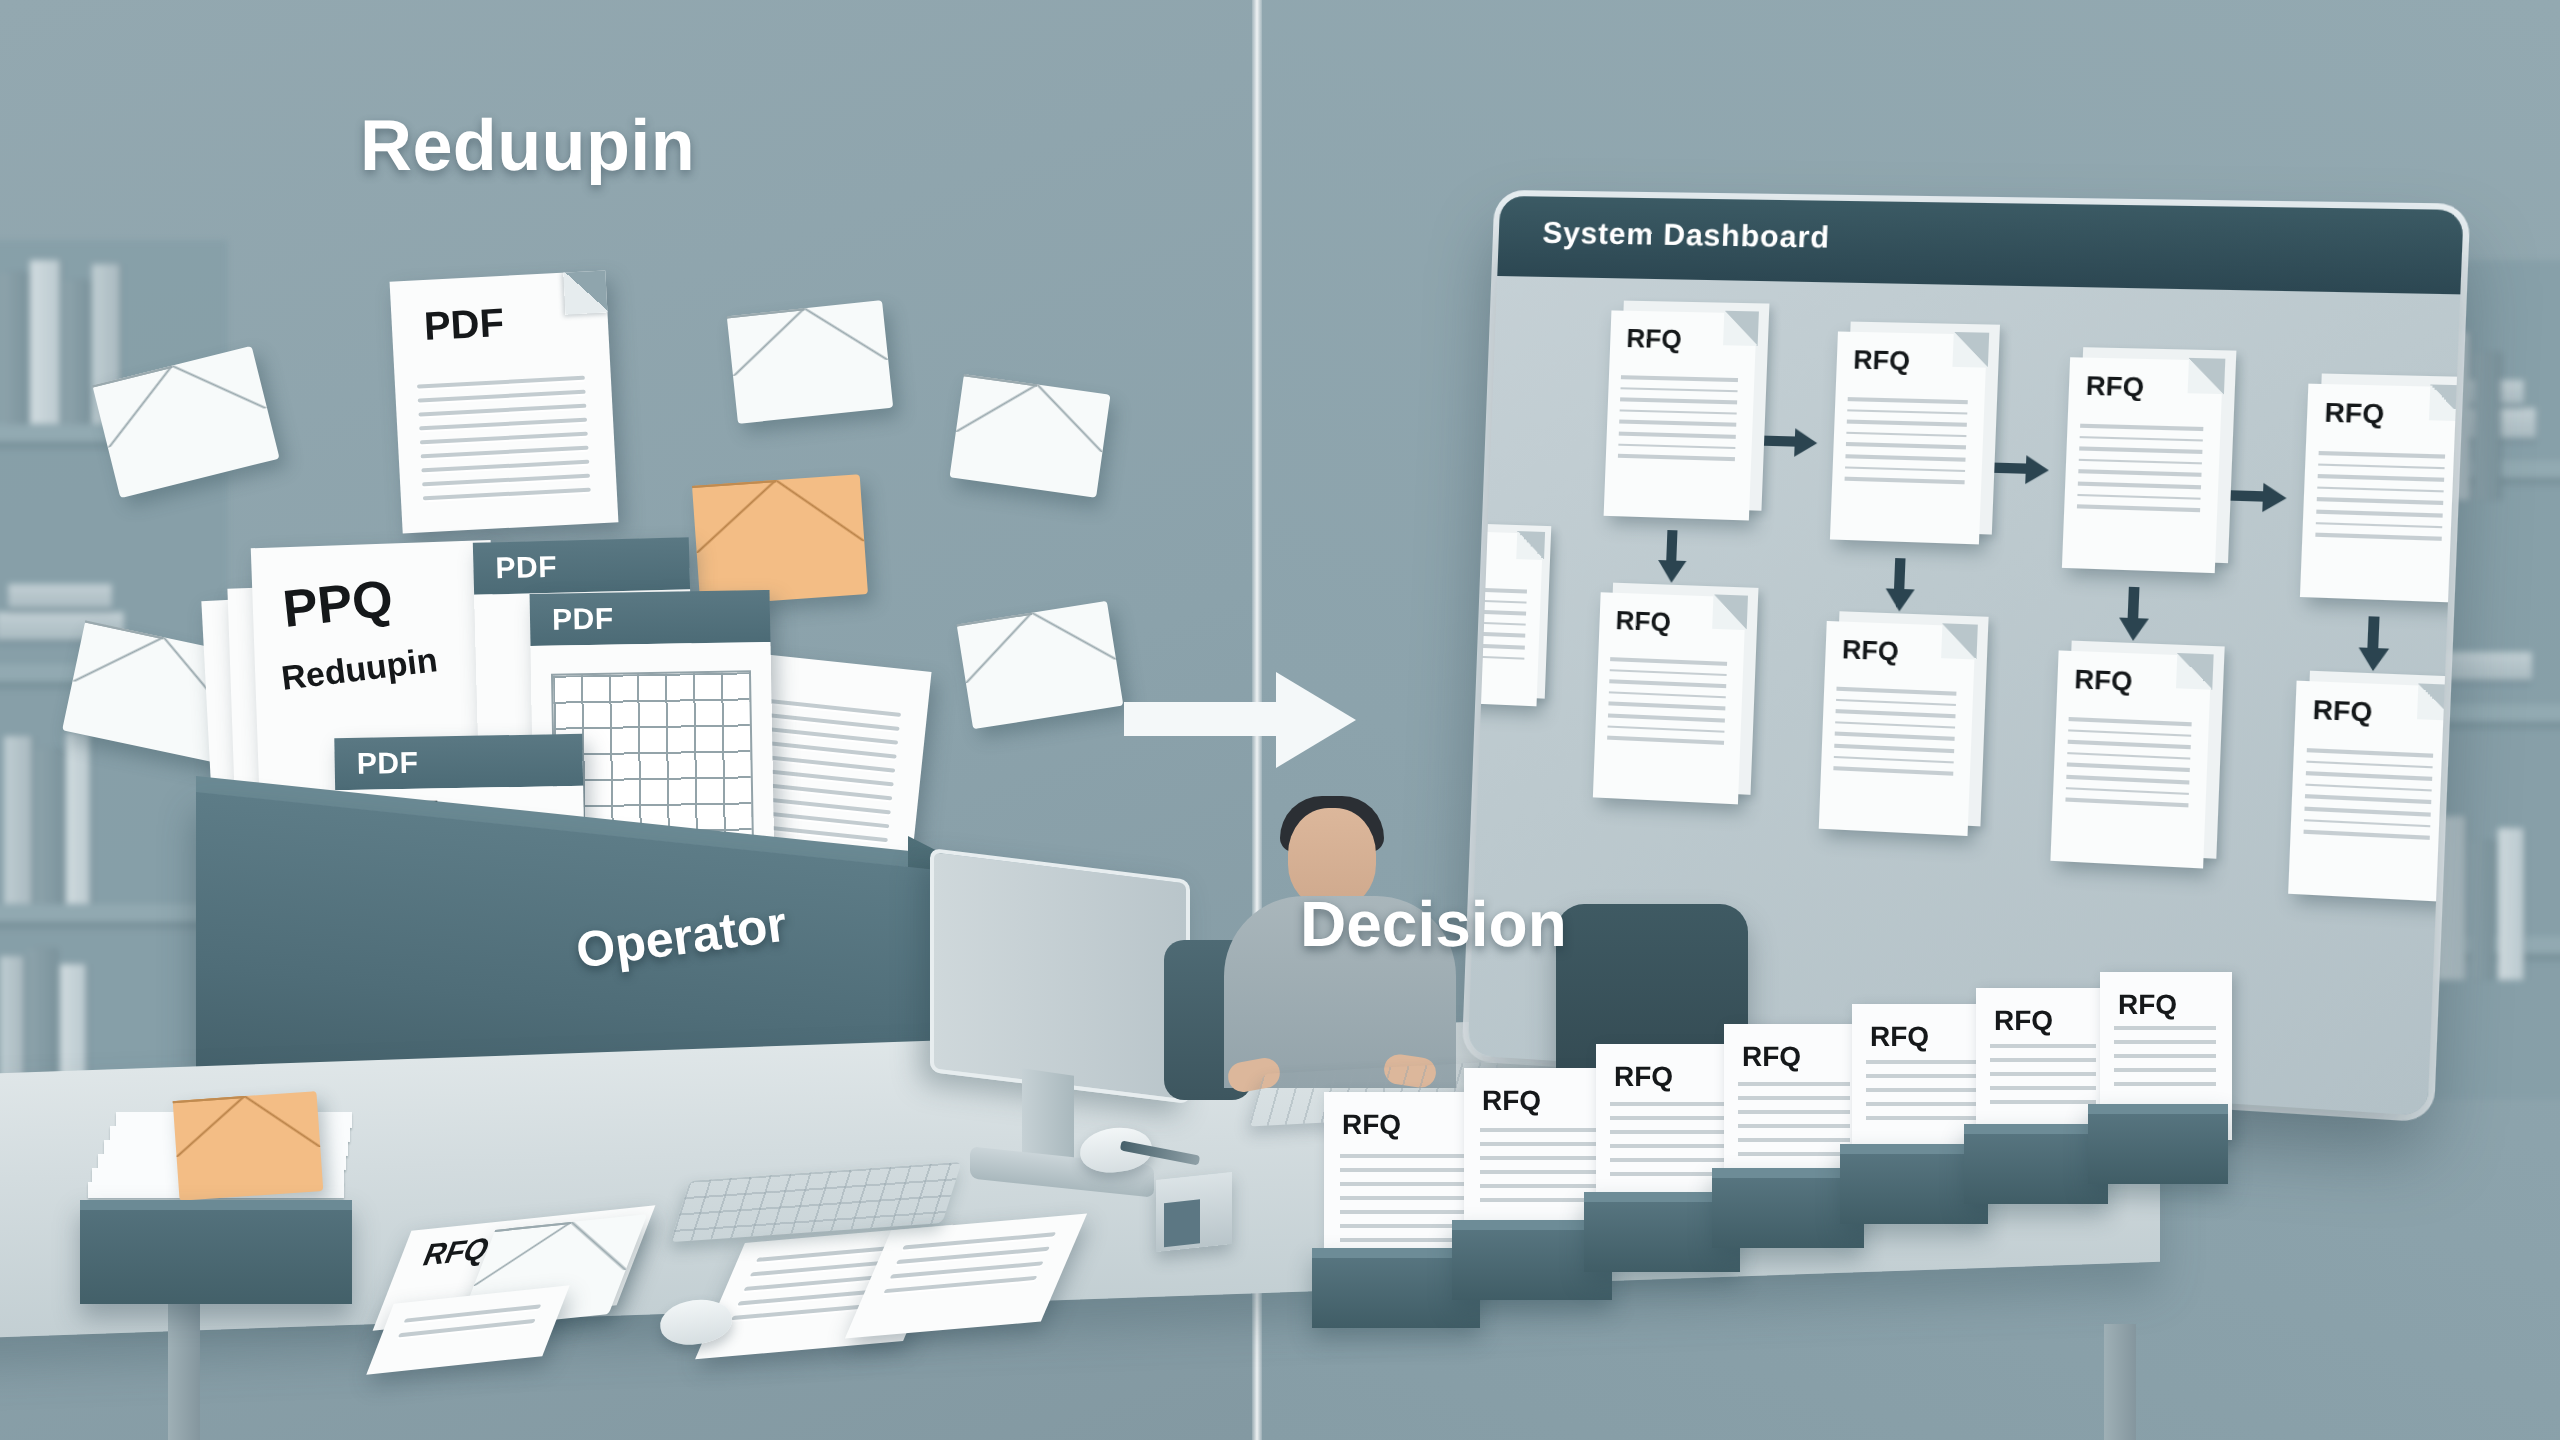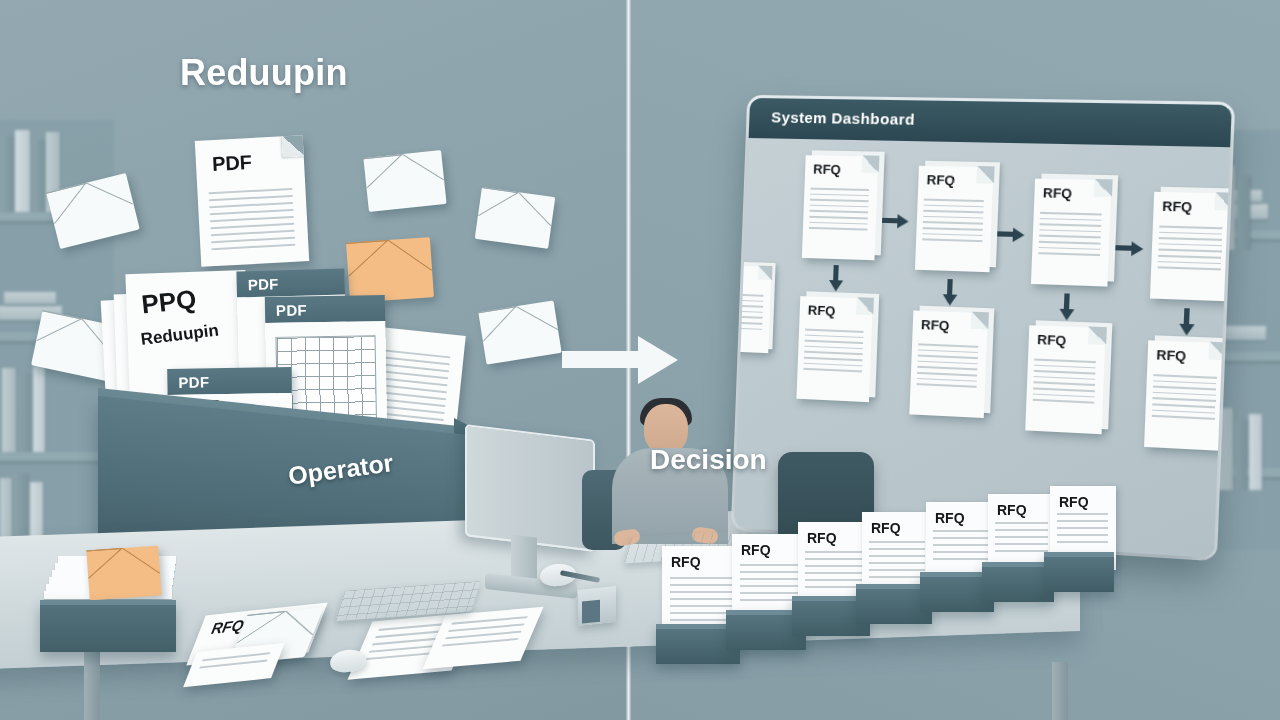--- a/index.html
+++ b/index.html
@@ -692,21 +692,21 @@
   <div class="chair"></div>
   <div class="chair2"></div>
   <div class="person">
     <div class="hair"></div>
     <div class="head"></div>
     <div class="body"></div>
     <div class="hand" style="left:18px;top:132px;transform:rotate(-10deg);"></div>
     <div class="hand" style="left:96px;top:130px;transform:rotate(8deg);"></div>
   </div>
   <div class="keyboard2"></div>
-  <div class="label-float" style="left:650px;top:444px;font-size:28px;">Decision</div>
+  <div class="label-float" style="left:650px;top:444px;font-size:32px;">Decision</div>
 
   <div class="holder" style="left:656px;top:546px;width:84px;height:118px;">
     <div class="sheet" style="left:6px;top:0;width:80px;height:98px;">
       <div class="rl">RFQ</div>
       <div class="ln">
           <i></i>
           <i></i>
           <i></i>
           <i></i>
           <i></i>

